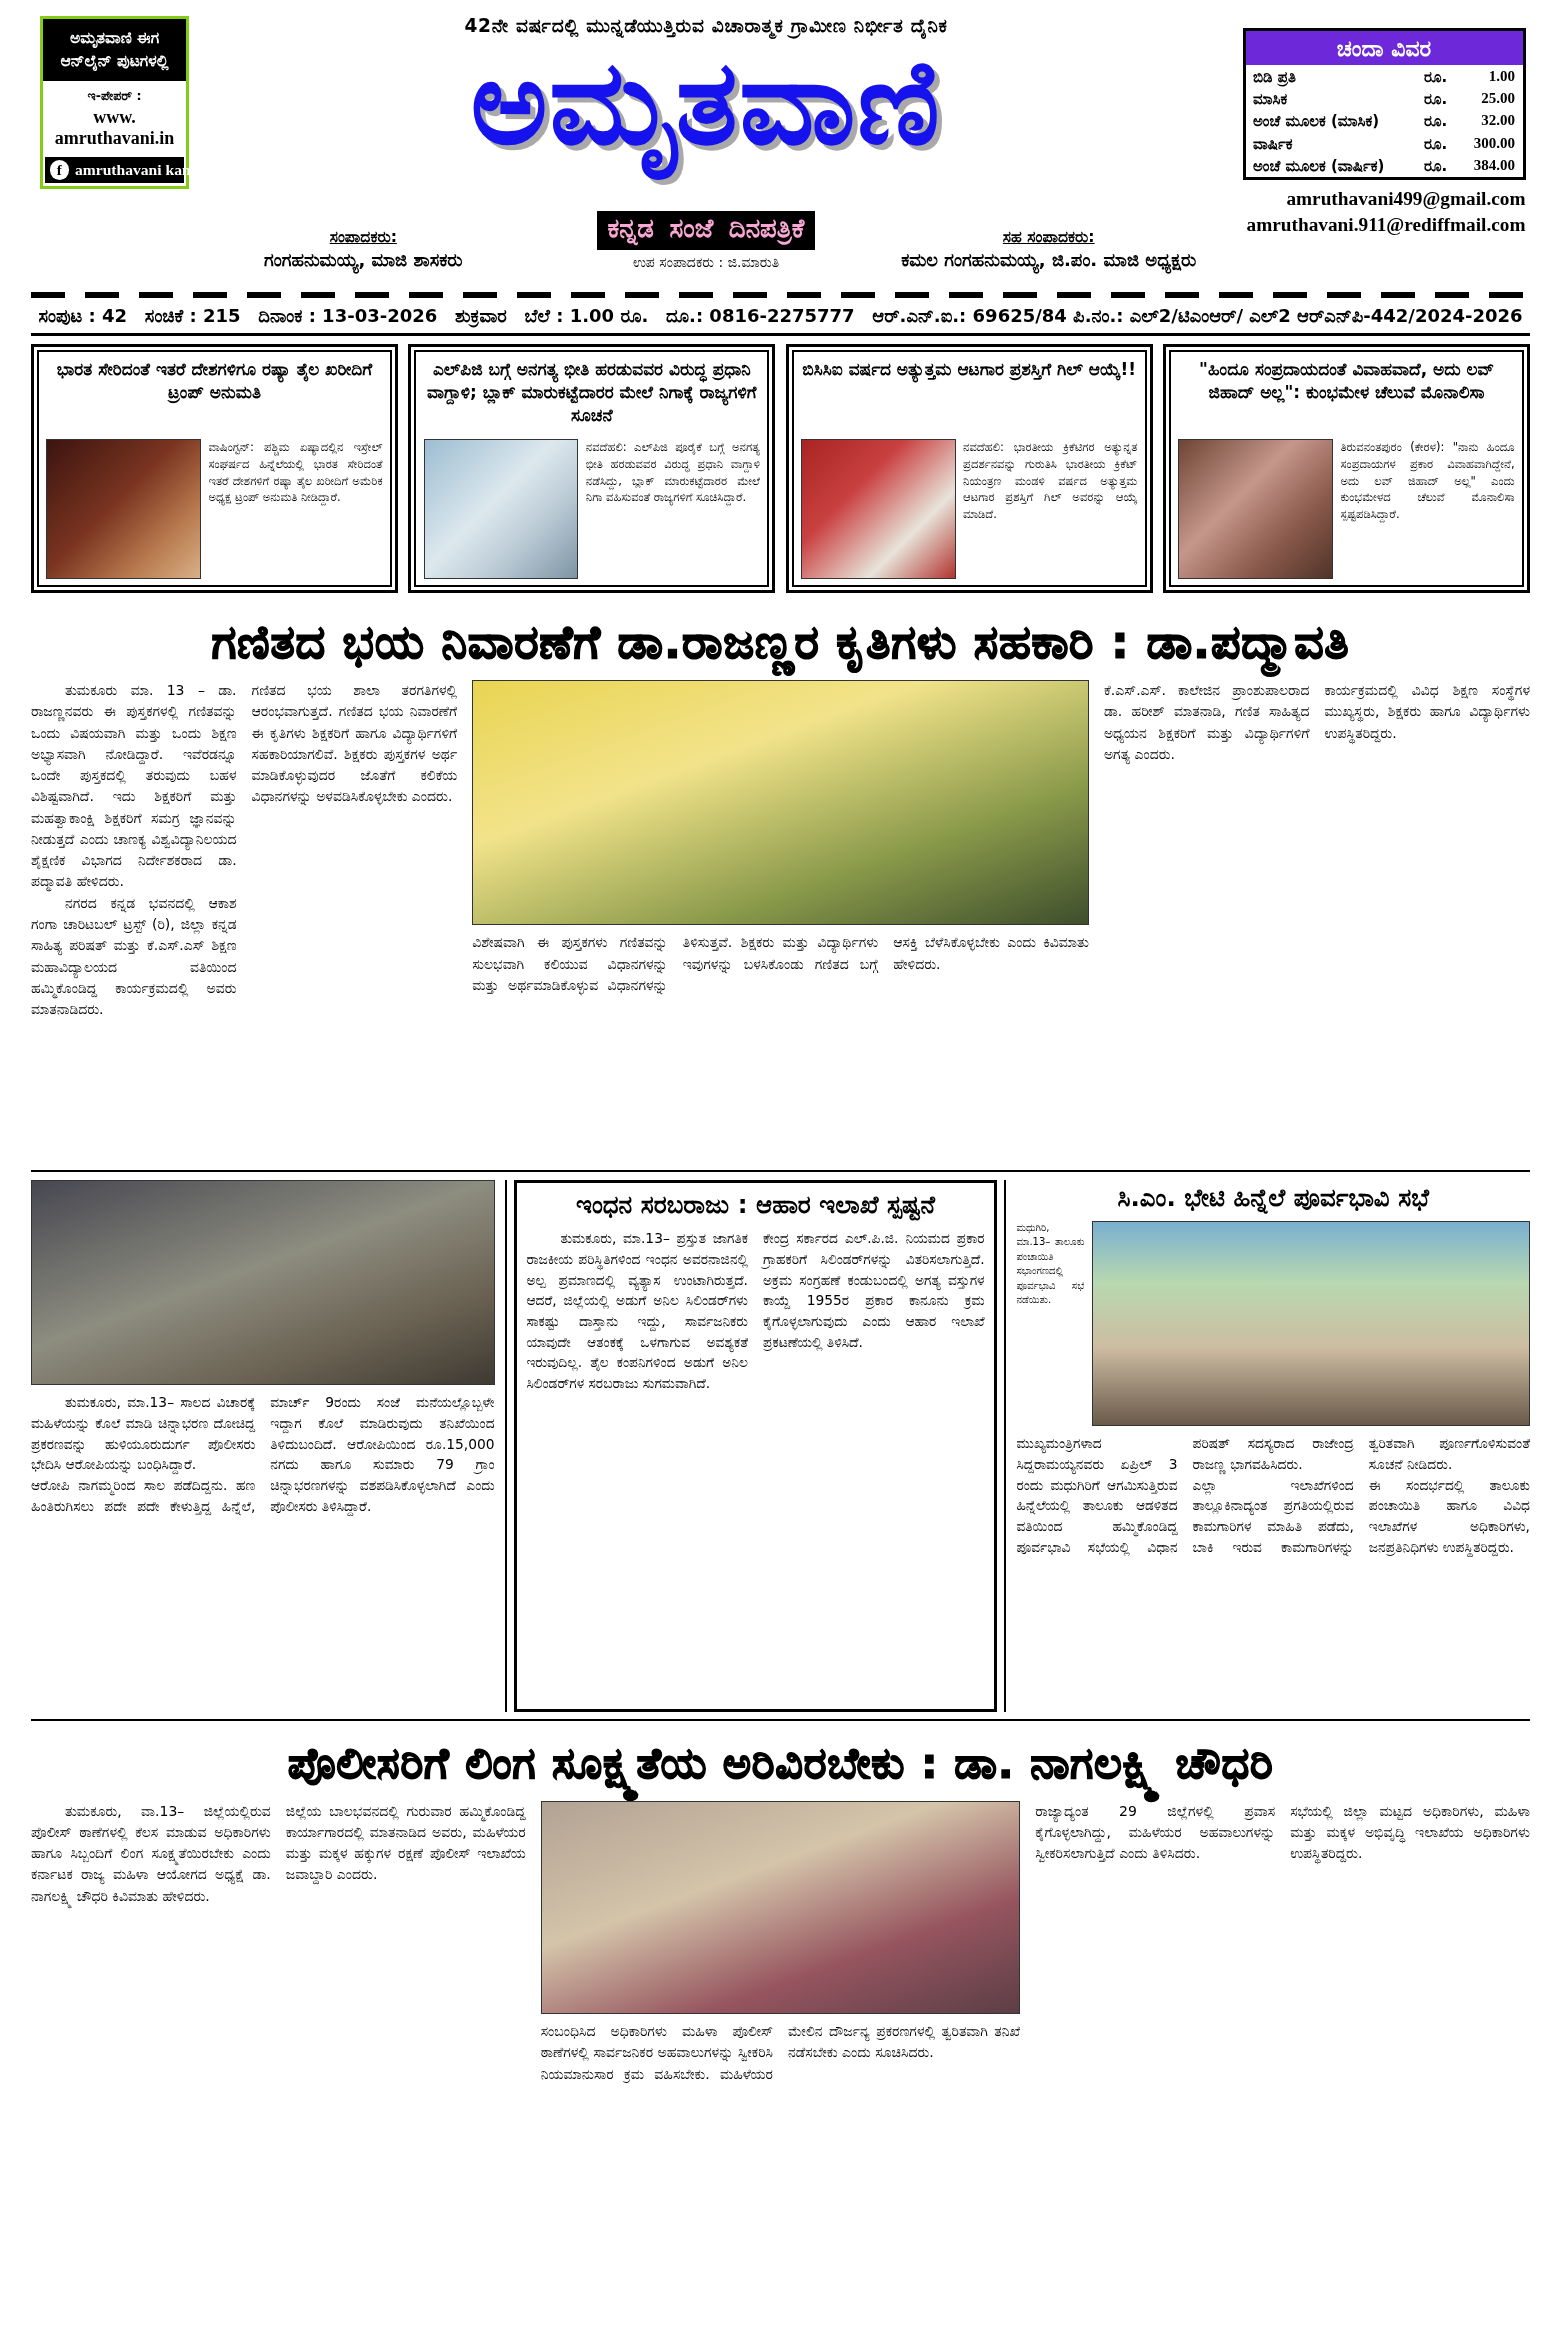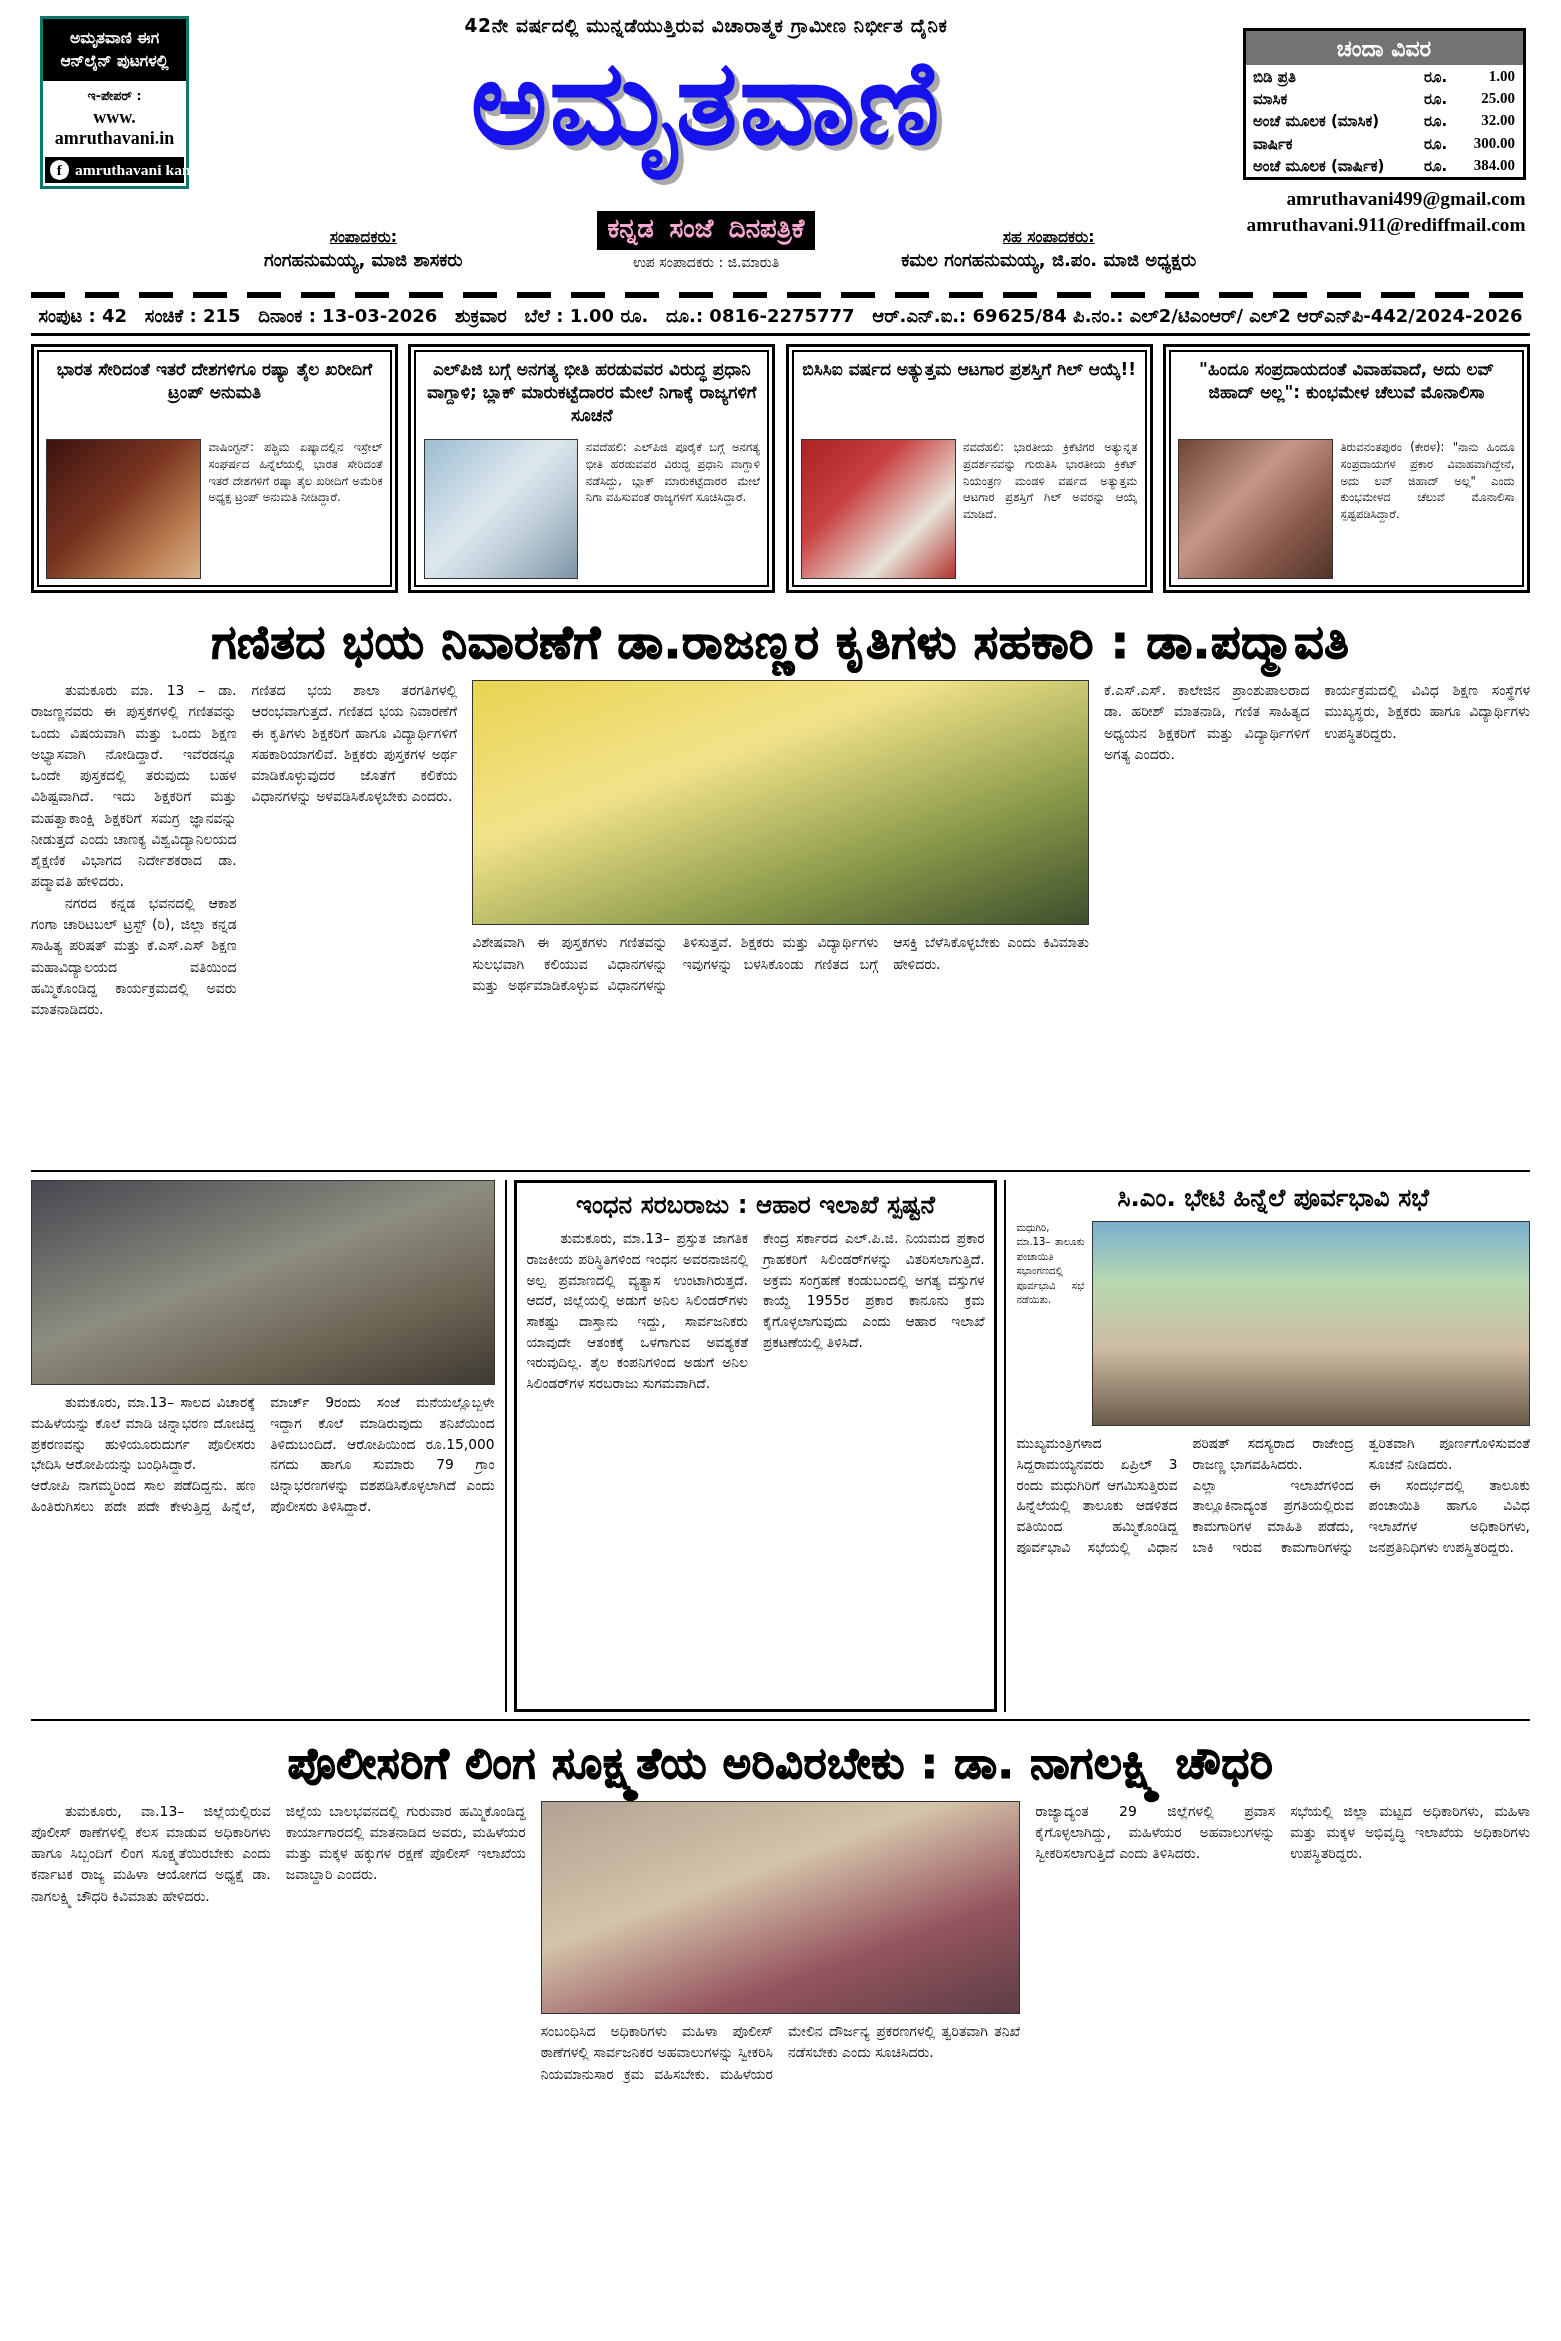--- a/index.html
+++ b/index.html
@@ -6,21 +6,21 @@
   html,body { background:#e9e9e9; }
   body { font-family:"DejaVu Sans","Liberation Sans",sans-serif; color:#000; }
   .page {
     width:1561px; min-height:2342px; margin:0 auto; background:#ffffff;
     padding:13.4px 31px 22px 31px; position:relative;
   }
 
   
   .header { position:relative; height:277px; }
   .online-box {
-    position:absolute; left:9px; top:3px; width:149px; border:3px solid #0f766e;
+    position:absolute; left:9px; top:3px; width:149px; border:3px solid #84cc16;
     text-align:center; background:#fff;
   }
   .online-top { background:#000; color:#fff; font-weight:bold; font-size:15.6px; line-height:1.5; padding:7.4px 1.5px; }
   .epaper-label { font-size:12.6px; font-weight:bold; padding:7.4px 0 1.5px 0; }
   .online-url { font-family:"Liberation Serif","DejaVu Serif",serif; font-weight:bold; font-size:18px; padding:1.5px 0 7.4px 0; }
   .fb-strip { background:#000; color:#fff; display:flex; align-items:center; gap:6px; padding:3.7px 4.5px; margin:0 2.2px 2.2px 2.2px; }
   .fb-icon { width:19.3px; height:19.3px; background:#fff; color:#000; border-radius:50%; font-family:"Liberation Serif",serif;
     font-weight:bold; font-size:15px; display:flex; align-items:center; justify-content:center; flex:0 0 auto; }
   .fb-text { font-family:"Liberation Serif","DejaVu Serif",serif; font-weight:bold; font-size:15.6px; white-space:nowrap; }
 
@@ -33,21 +33,21 @@
   .editors-row { position:absolute; left:171px; right:320px; bottom:19.3px; display:flex; align-items:flex-end; justify-content:space-between; }
   .editor-block { text-align:center; width:32%; }
   .ed-label { font-size:15.6px; font-weight:bold; text-decoration:underline; }
   .ed-name { font-size:18px; font-weight:bold; margin-top:3px; }
   .papertype-block { text-align:center; width:30%; }
   .papertype { display:inline-block; background:#000; color:#f9a8d4; font-weight:bold; font-size:26px; padding:4.5px 10.4px;font-family:Liberation Mono, monospace; }
   .subed { font-size:14px; margin-top:4.5px; }
 
   .sub-box-wrap { position:absolute; right:4.5px; top:15px; width:283px; }
   .sub-box { border:3px solid #000; background:#fff; }
-  .sub-title { background:#737373; color:#fff; text-align:center; font-weight:bold; font-size:22px; padding:4.5px 0; }
+  .sub-title { background:#6d28d9; color:#fff; text-align:center; font-weight:bold; font-size:22px; padding:4.5px 0; }
   .sub-row { display:flex; font-size:15px; font-weight:bold; padding:2.2px 7.4px; }
   .sub-label { flex:1; }
   .sub-cur { width:36px; }
   .sub-amt { width:55px; text-align:right; font-family:"Liberation Serif",serif; }
   .sub-emails { text-align:right; font-family:"Liberation Serif","DejaVu Serif",serif; font-weight:bold; font-size:19.3px; line-height:1.35; margin-top:6px; }
 
   .dashed-rule { height:6px; background:repeating-linear-gradient(90deg,#000 0 34px,transparent 34px 54px); margin:1.5px 0 4.5px 0; }
   .info-bar { display:flex; justify-content:space-between; align-items:center; font-weight:bold; font-size:18px; padding:3px 7.4px 6px 7.4px; }
   .solid-rule { border-top:3.7px solid #000; margin-bottom:7.4px; }
 

